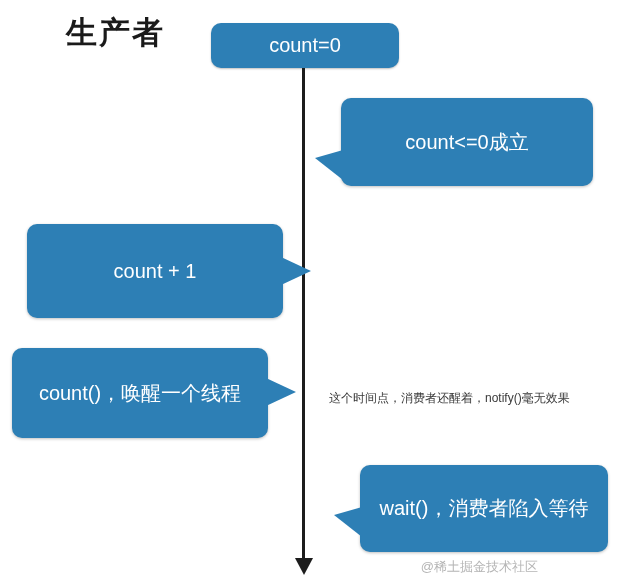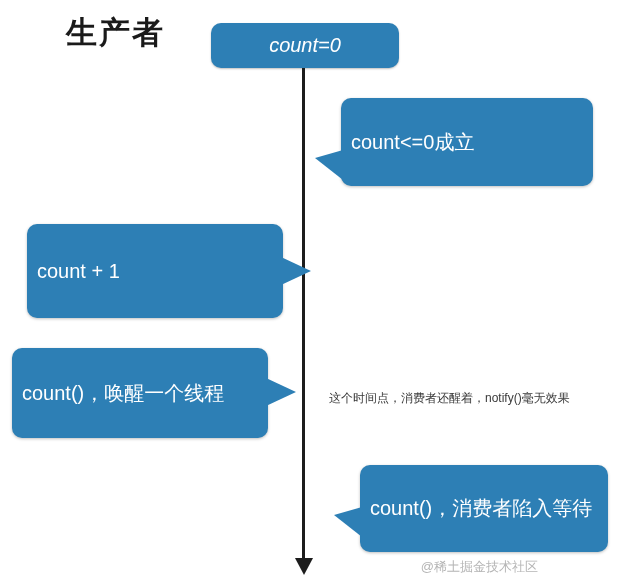--- a/index.html
+++ b/index.html
@@ -25,37 +25,36 @@
   }
   .header.producer{left:66px;top:12px;}
   .header.consumer{left:437px;top:15px;}
 
   .count-box{
     position:absolute;left:211px;top:23px;width:188px;height:45px;
     background:var(--bubble);border-radius:10px;
     display:flex;align-items:center;justify-content:center;
     color:var(--bubble_text);font-size:20px;
     box-shadow:0 1px 2px rgba(0,0,0,.25);
-    font-style:italic;
   }
 
   .timeline{
     position:absolute;left:302px;top:68px;width:3px;height:492px;
     background:var(--timeline);
   }
   .timeline-arrow{
     position:absolute;left:295px;top:558px;width:0;height:0;
     border-left:9px solid transparent;
     border-right:9px solid transparent;
     border-top:17px solid var(--timeline);
   }
 
   .bubble{
     position:absolute;background:var(--bubble);border-radius:10px;
-    display:flex;align-items:center;justify-content:flex-start;
+    display:flex;align-items:center;justify-content:center;
     color:var(--bubble_text);font-size:20px;text-align:center;
     box-shadow:0 1px 3px rgba(0,0,0,.25);
     padding:0 10px;
   }
   .bubble .tail{position:absolute;width:0;height:0;}
 
   .b1{left:341px;top:98px;width:252px;height:88px;}
   .b1 .tail{
     left:-26px;top:52px;
     border-top:8px solid transparent;
@@ -123,19 +122,19 @@
   </div>
 
   <div class="bubble b3">
     <span>count()，唤醒一个线程</span>
     <div class="tail"></div>
   </div>
 
   <div class="annotation">这个时间点，消费者还醒着，notify()毫无效果</div>
 
   <div class="bubble b4">
-    <span>count()，消费者陷入等待</span>
+    <span>wait()，消费者陷入等待</span>
     <div class="tail"></div>
   </div>
 
   <div class="watermark">@稀土掘金技术社区</div>
 
 </div>
 
 </body></html>

